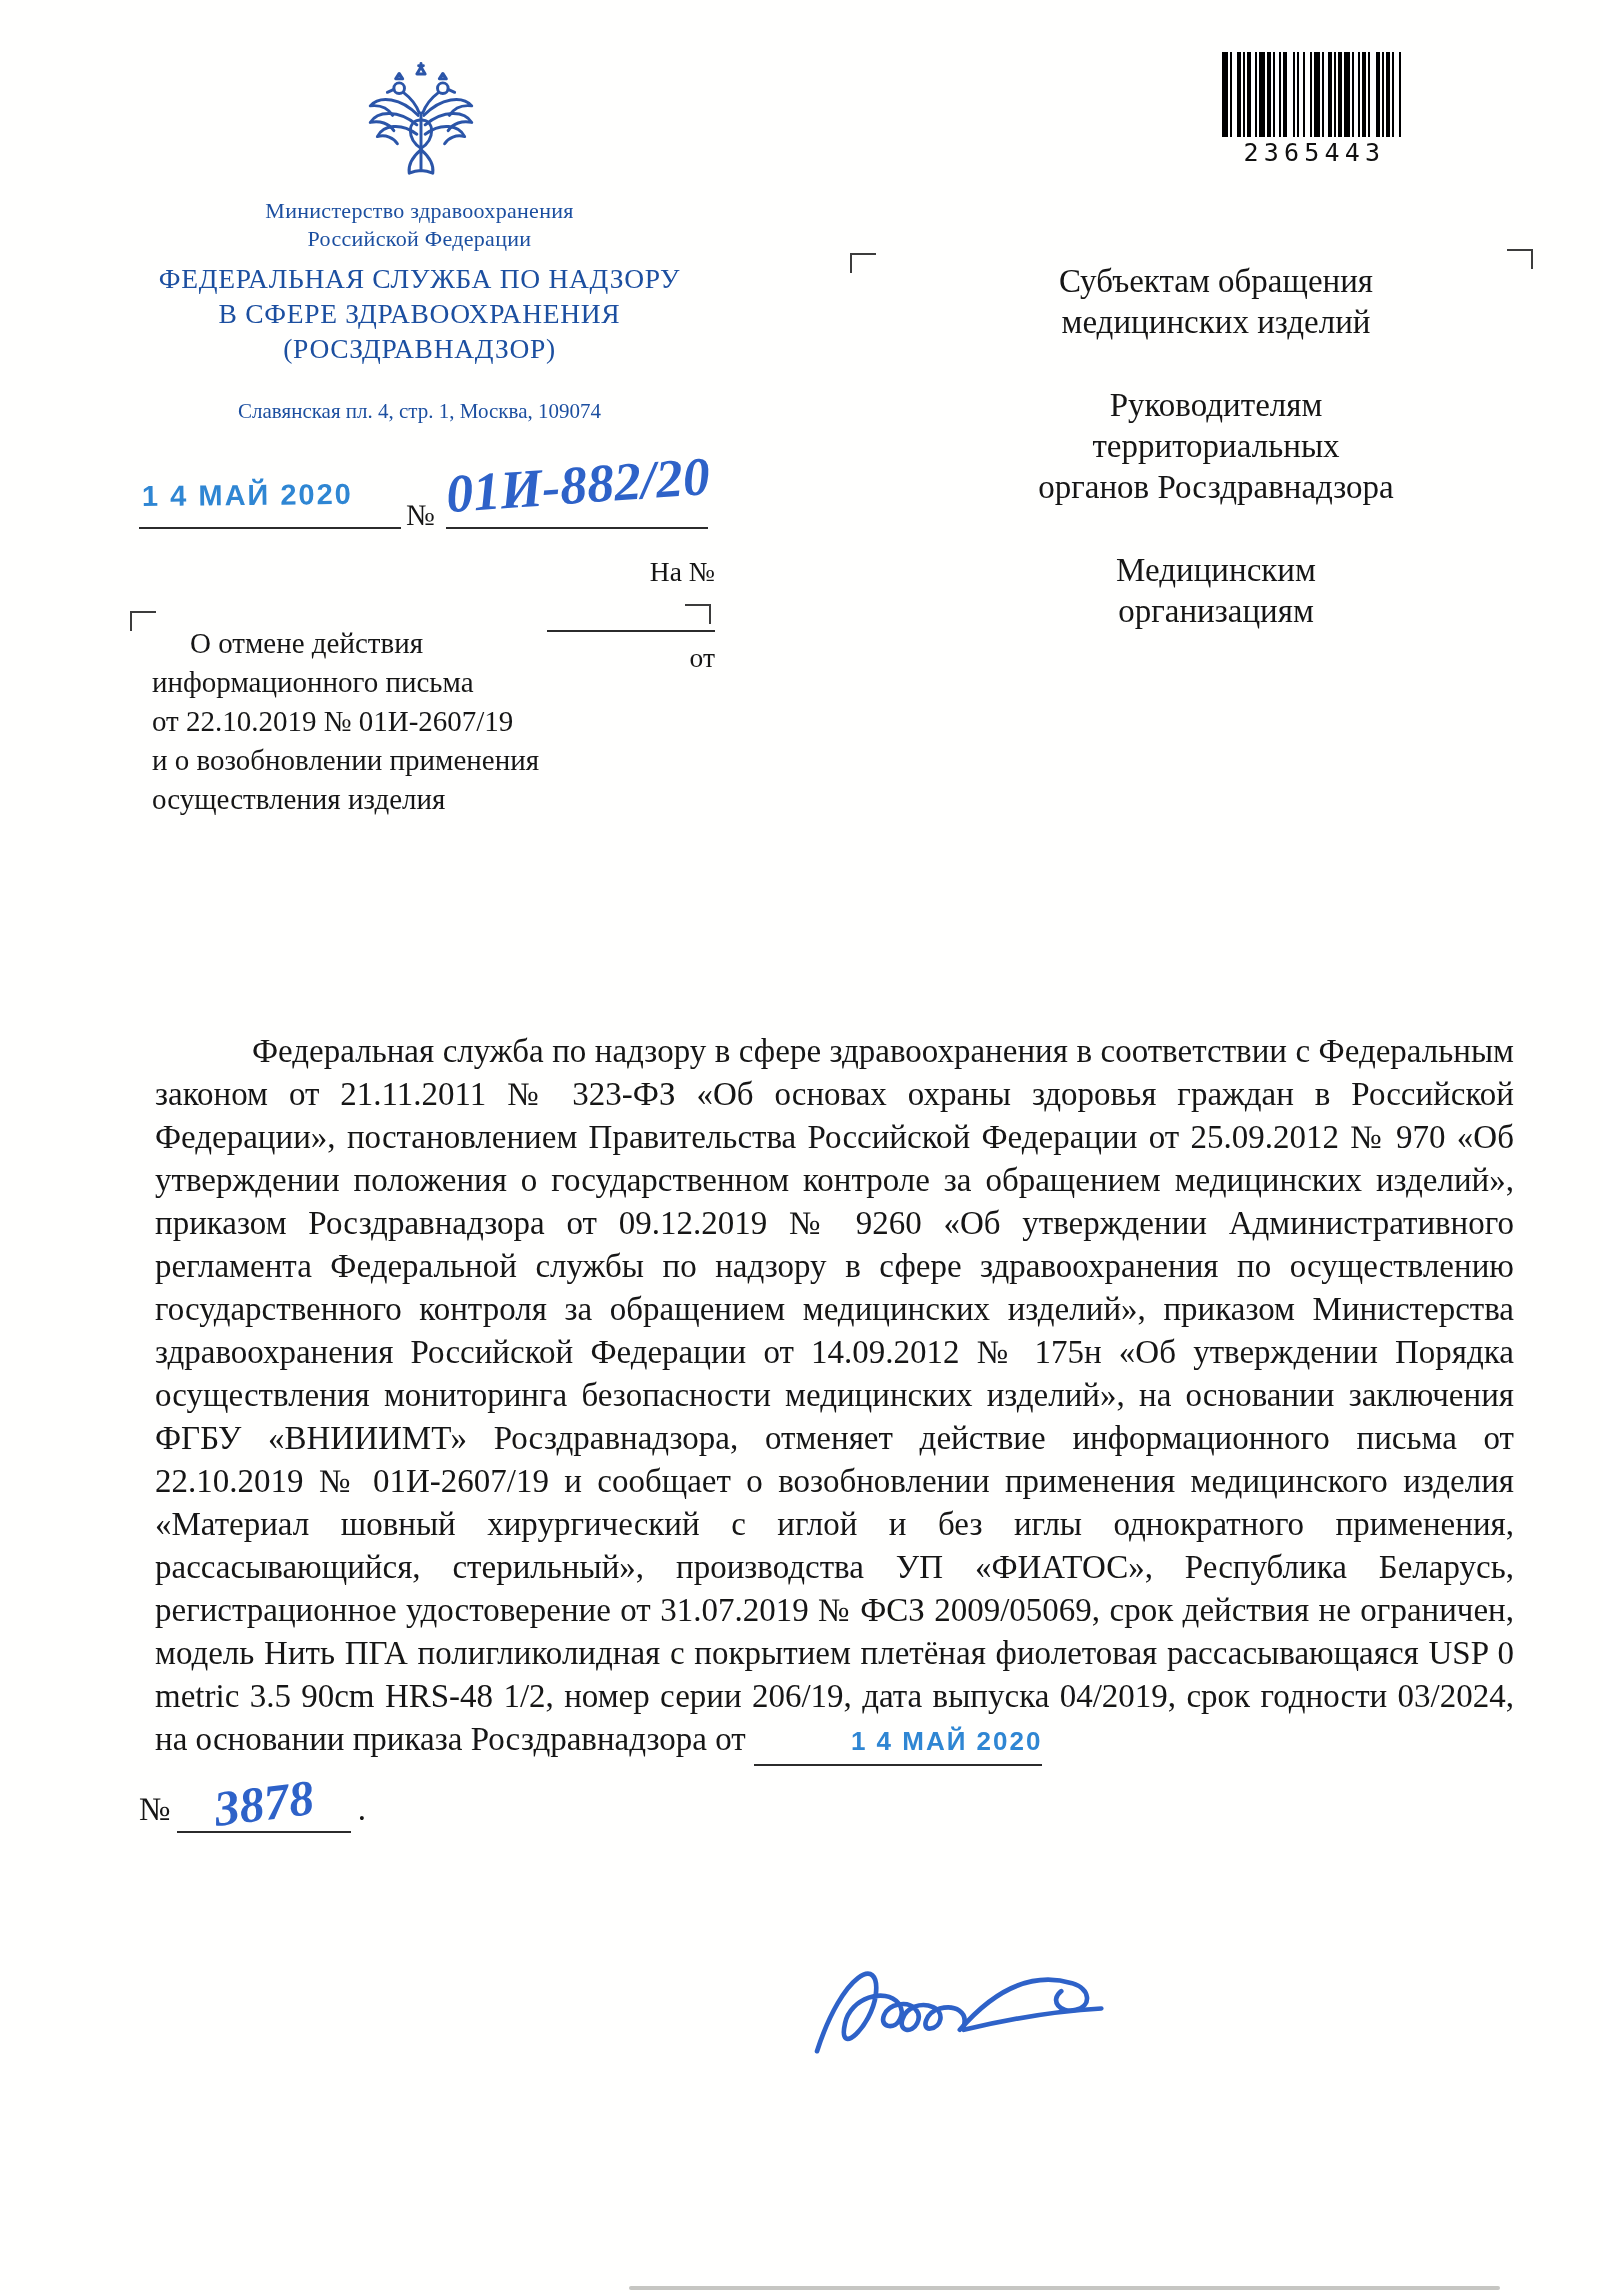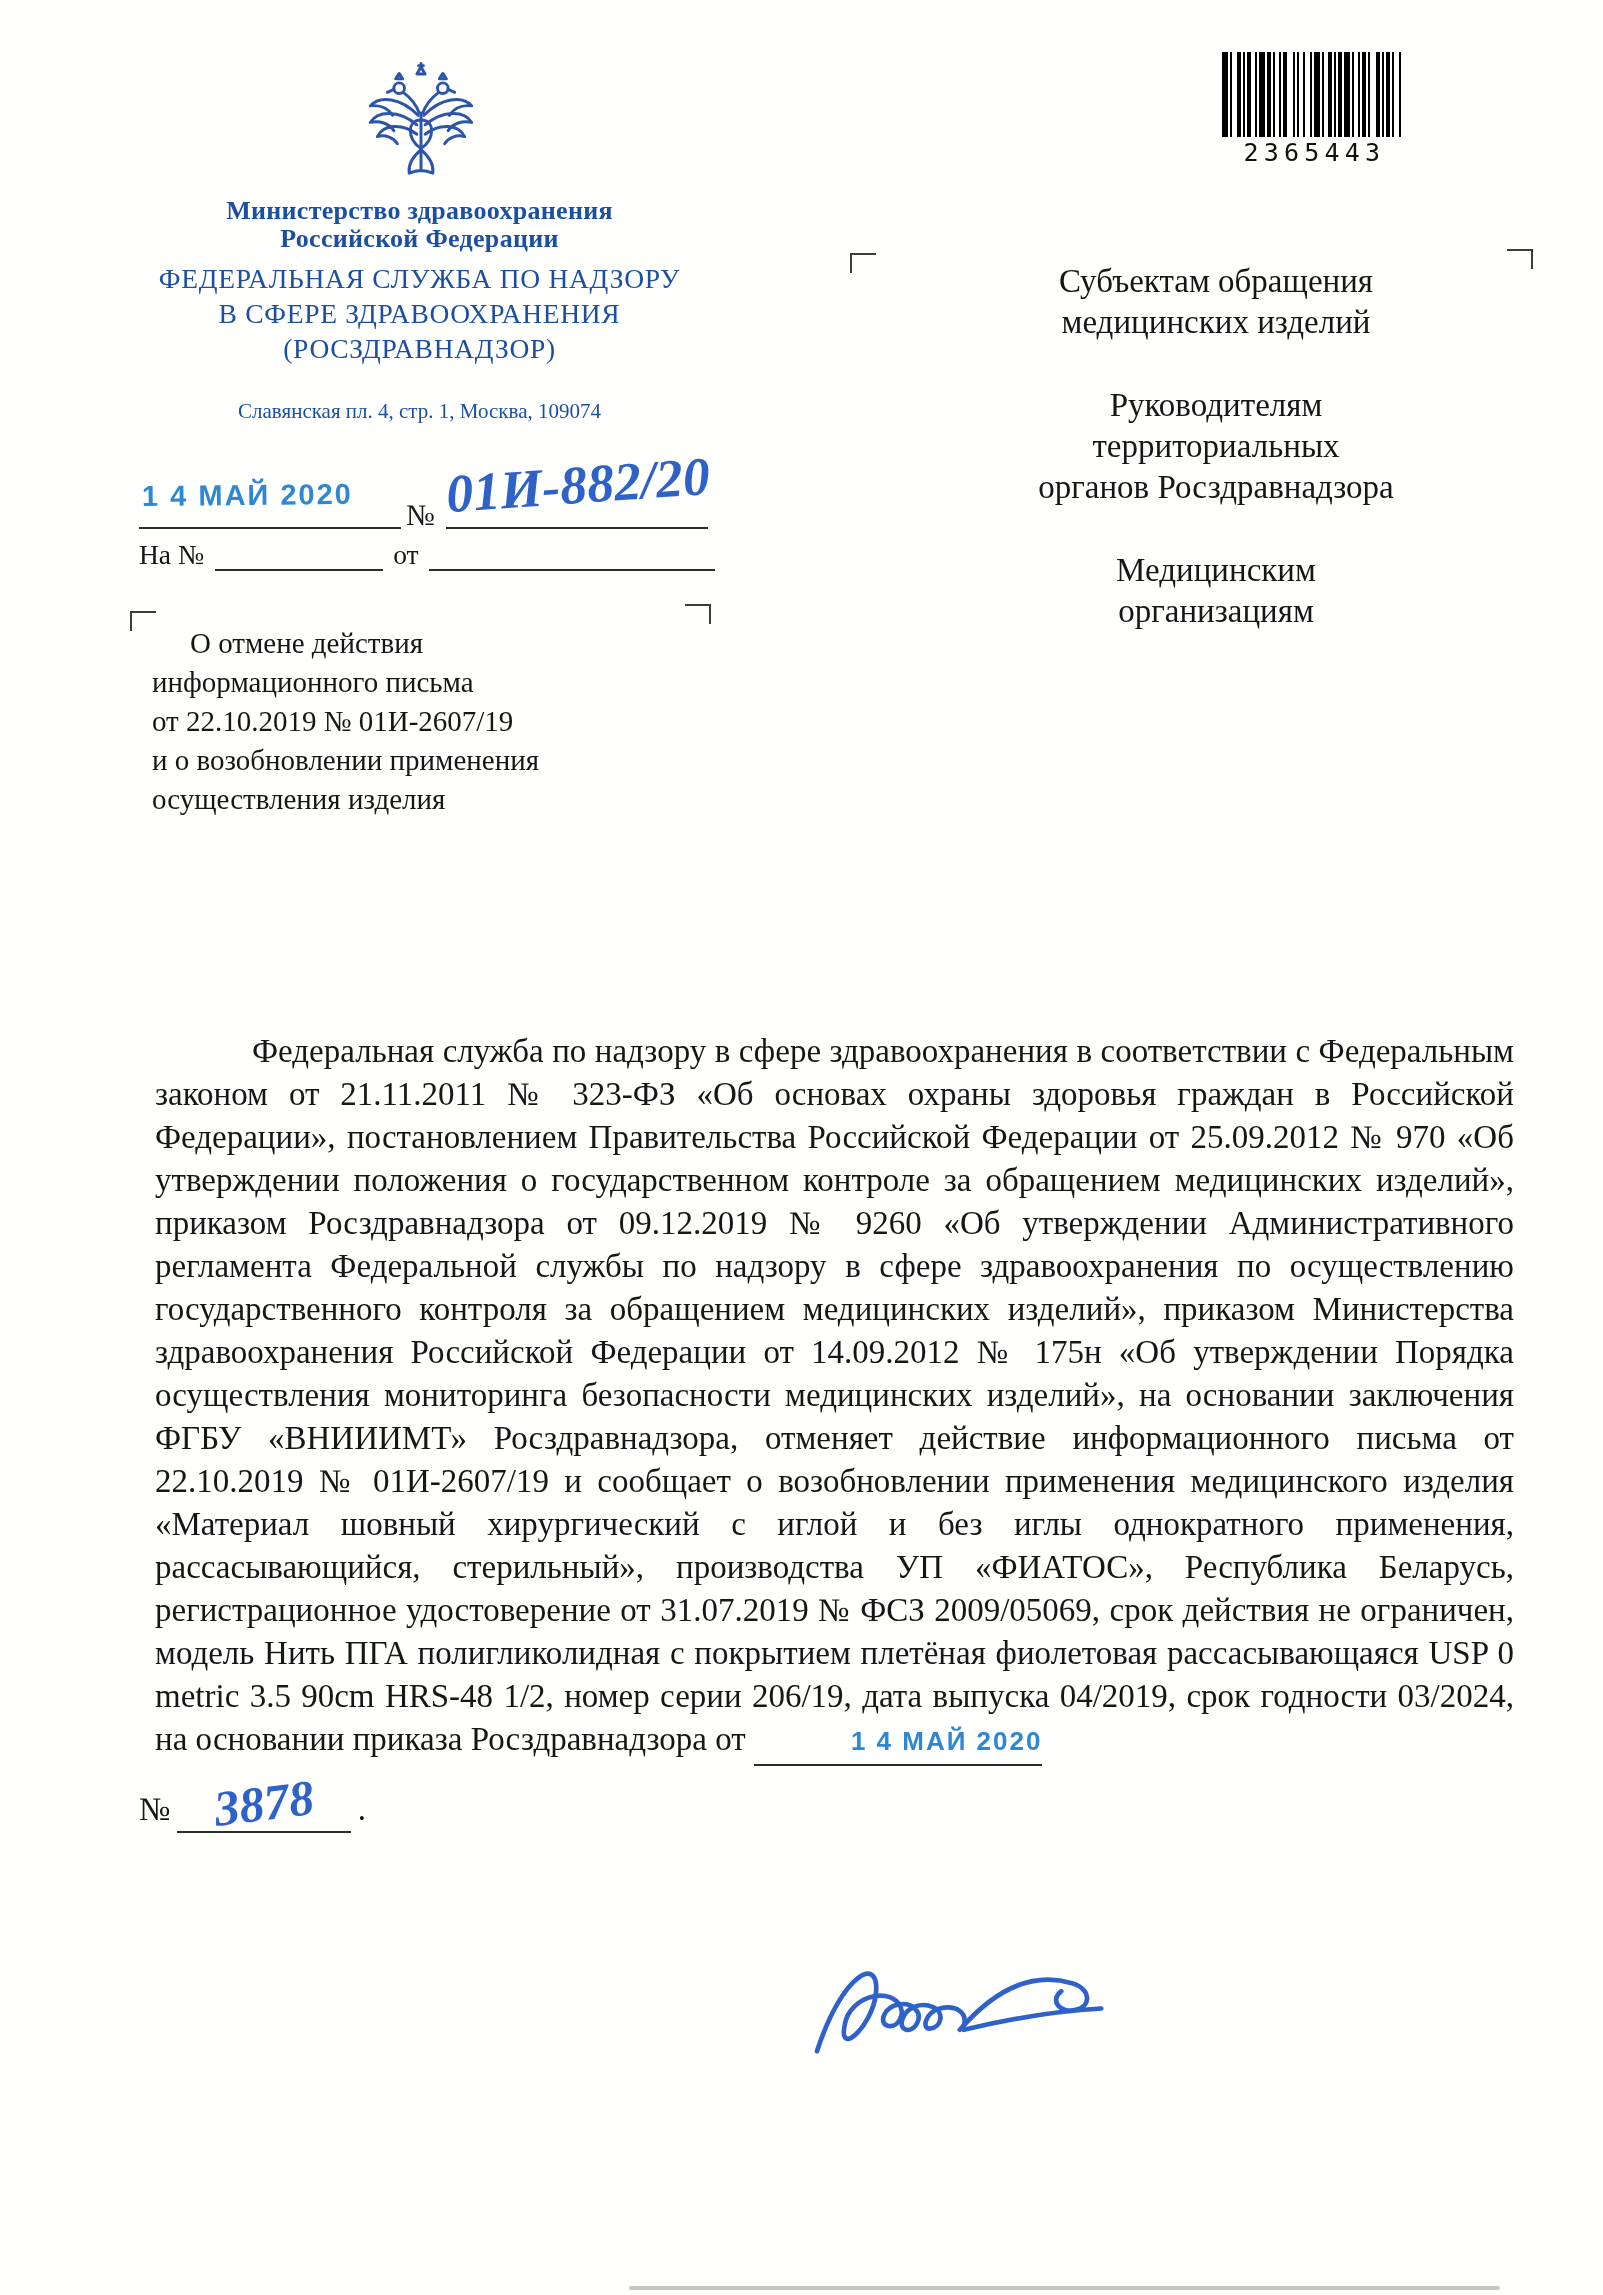--- a/index.html
+++ b/index.html
@@ -4,39 +4,39 @@
 <style>
   html,body{margin:0;padding:0;background:#ffffff;}
   .page{position:relative;width:1604px;height:2295px;background:#fffffe;
         font-family:"Liberation Serif",serif;color:#161616;overflow:hidden;}
 
   
   .emblem{position:absolute;left:362px;top:59px;width:118px;height:128px;}
 
   
   .lh{position:absolute;text-align:center;color:#1c4fa0;}
-  .lh-ministry{left:128px;top:197px;width:583px;font-size:26px;font-weight:bold;line-height:27.5px;letter-spacing:0.3px;}
+  .lh-ministry{left:128px;top:197px;width:583px;font-size:22px;font-weight:normal;line-height:27.5px;letter-spacing:0.3px;}
   .lh-service{left:128px;top:261px;width:583px;font-size:27.5px;font-weight:normal;line-height:35px;letter-spacing:0.7px;}
   .lh-contact{left:128px;top:397px;width:583px;font-size:21px;line-height:29.5px;}
 
   
   .ref-row{position:absolute;left:139px;top:468px;width:590px;height:76px;}
   .date-box{position:absolute;left:0;top:0;width:262px;height:59px;border-bottom:2px solid #2b2b2b;}
   .stamp{font-family:"Liberation Sans",sans-serif;font-weight:bold;color:#2f86d3;
          font-size:29px;letter-spacing:2px;white-space:nowrap;}
   .date-box .stamp{position:absolute;left:2.6px;top:10.5px;transform:rotate(-.6deg);}
   .no-label{position:absolute;left:267px;top:30px;font-size:30px;}
   .num-box{position:absolute;left:307px;top:-11.8px;width:262px;height:71px;
            border-bottom:2px solid #2b2b2b;text-align:center;}
   .hand{font-style:italic;color:#2e62c8;font-weight:bold;}
   .hand-ref{font-size:54px;line-height:1;display:inline-block;transform:rotate(-4deg);margin-top:1.3px;}
 
   
-  .reply-row{position:absolute;left:139px;top:538px;width:576px;display:flex;
-             align-items:flex-end;gap:10.5px;font-size:27.5px;}
+  .reply-row{position:absolute;left:139px;top:556px;width:576px;display:flex;
+             align-items:flex-end;gap:10.5px;font-size:27.5px;flex-direction:column;}
   .blank{border-bottom:2px solid #2b2b2b;height:31px;}
   .blank-short{width:168px;}
   .blank-long{flex:1;}
 
   
   .corner{position:absolute;width:23.6px;height:18.3px;}
   .corner-tl{border-top:2px solid #3c3c3c;border-left:2px solid #3c3c3c;}
   .corner-tr{border-top:2px solid #3c3c3c;border-right:2px solid #3c3c3c;}
 
   

